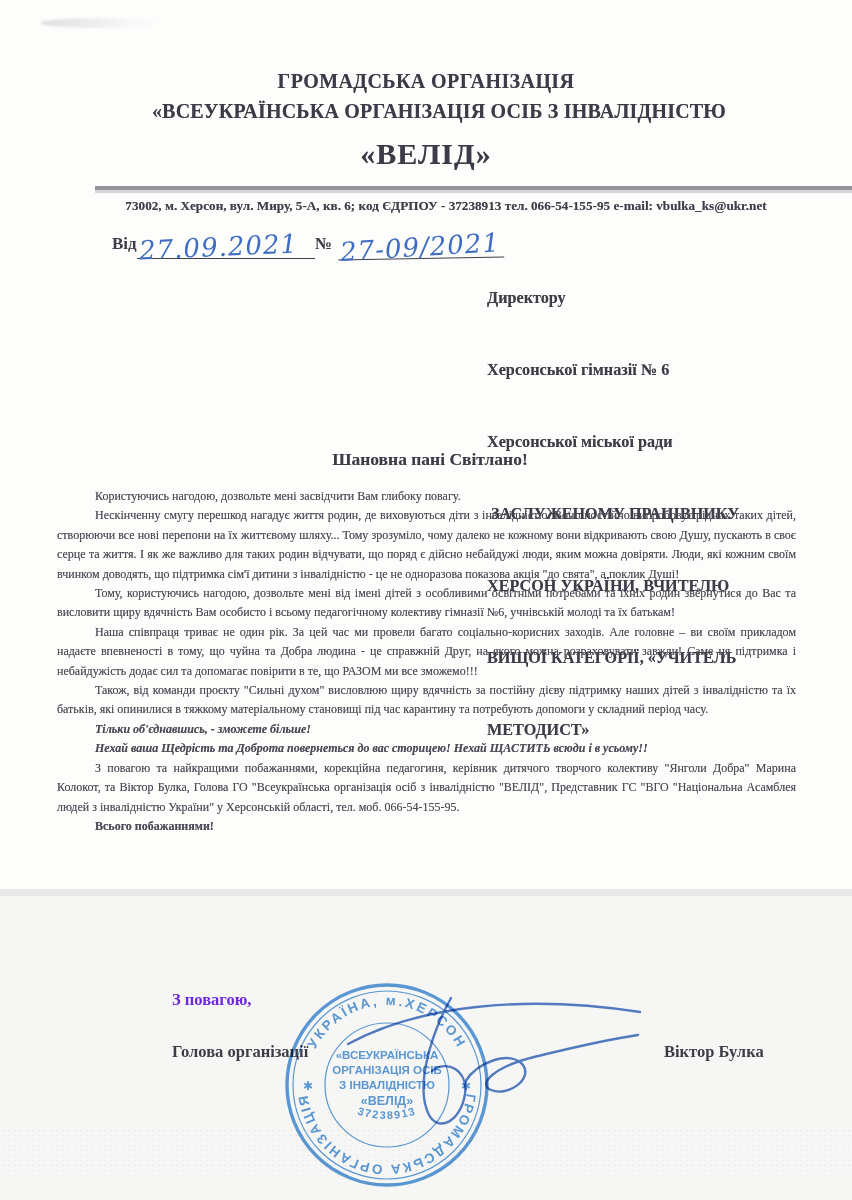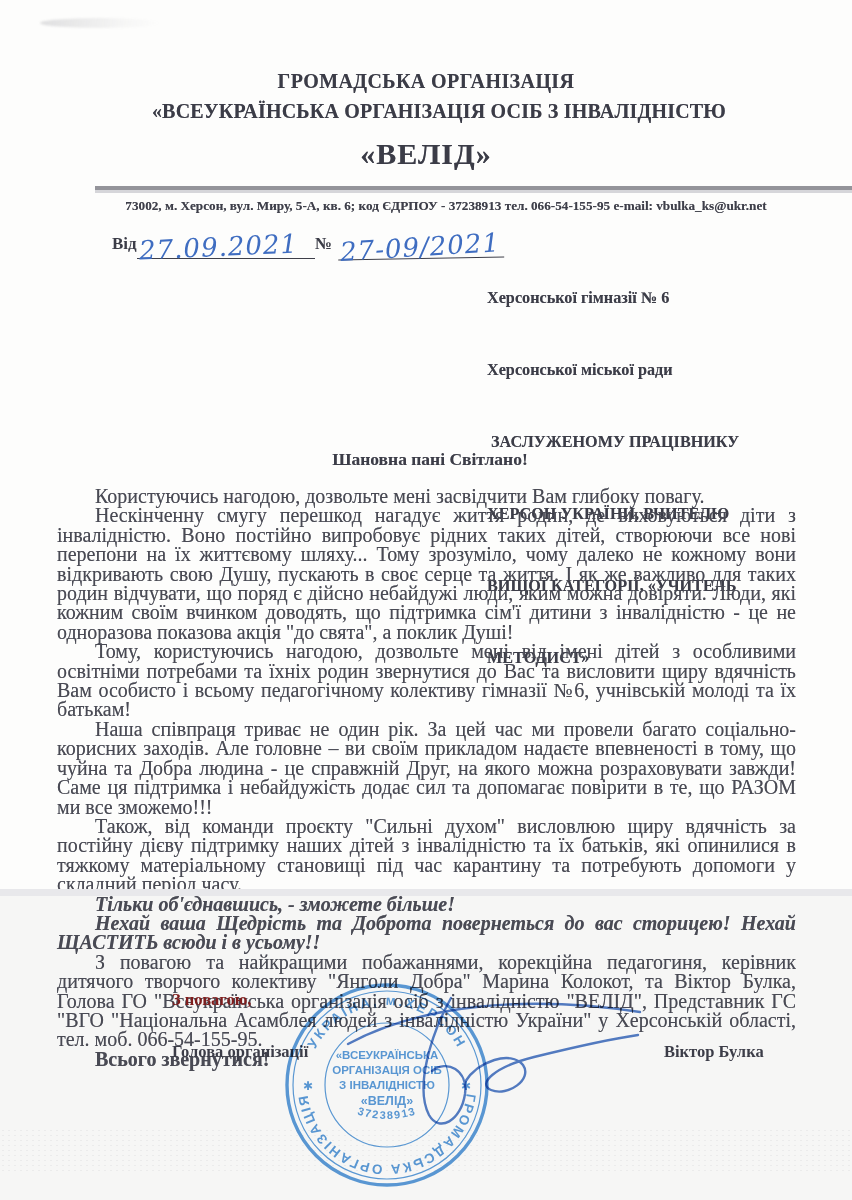--- a/index.html
+++ b/index.html
@@ -49,27 +49,27 @@
   .slot-a{min-width:172px;} .slot-b{min-width:158px;margin-left:6px;transform:rotate(-1deg);}
   
   .recipient{position:absolute;top:238px;left:487px;width:345px;
     font-weight:bold;font-size:16.2px;line-height:24px;color:#3c3d48;
     text-shadow:0 0 .5px rgba(60,61,72,.5);white-space:pre-wrap;}
   
   .salutation{position:absolute;top:449px;left:0;width:860px;text-align:center;
     font-weight:bold;font-size:17.5px;color:#3c3d48;text-shadow:0 0 .5px rgba(60,61,72,.5);}
   
   .body{position:absolute;top:487px;left:57px;width:739px;
-    font-size:20px;line-height:19.4px;color:#494a54;
+    font-size:12px;line-height:19.4px;color:#494a54;
     text-shadow:0 0 .55px rgba(73,74,84,.55);}
   .body p{margin:0;text-indent:38px;text-align:justify;}
   .body p.em-line{font-weight:bold;font-style:italic;}
   .body p.strong-line{font-weight:bold;text-align:left;}
   
-  .regards{position:absolute;top:990px;left:172px;font-weight:bold;font-size:16.5px;color:#7f1d1d;}
+  .regards{position:absolute;top:990px;left:172px;font-weight:bold;font-size:16.5px;color:#6d28d9;}
   .sig-title{position:absolute;top:1042px;left:172px;font-weight:bold;font-size:16.5px;color:#3c3d48;z-index:1;}
   .sig-name{position:absolute;top:1042px;left:664px;font-weight:bold;font-size:16.5px;color:#3c3d48;}
   
   .stamp{position:absolute;left:281px;top:979px;width:212px;height:212px;z-index:3;
     mix-blend-mode:multiply;opacity:.92;}
   .stamp text{fill:#4e94d8;font-family:"Liberation Sans","DejaVu Sans",sans-serif;}
   .signature{position:absolute;left:318px;top:982px;width:330px;height:150px;z-index:4;
     mix-blend-mode:multiply;opacity:.88;}
 </style>
 </head>
@@ -89,40 +89,41 @@
   <div class="contact">73002, м. Херсон, вул. Миру, 5-А, кв. 6; код ЄДРПОУ - 37238913 тел. 066-54-155-95   e-mail: vbulka_ks@ukr.net</div>
 
   <div class="ref-row">
     <span class="ref-label">Від</span>
     <span class="hw-slot slot-a"><span class="hw">27.09.2021</span></span>
     <span class="ref-label">№</span>
     <span class="hw-slot slot-b"><span class="hw">27-09/2021</span></span>
   </div>
 
   <div class="recipient">
+    <div>Директору</div>
     <div>Херсонської гімназії № 6</div>
     <div>Херсонської міської ради</div>
     <div> ЗАСЛУЖЕНОМУ ПРАЦІВНИКУ</div>
     <div>ХЕРСОН УКРАЇНИ, ВЧИТЕЛЮ</div>
     <div>ВИЩОЇ КАТЕГОРІЇ, «УЧИТЕЛЬ</div>
     <div>МЕТОДИСТ»</div>
   </div>
 
   <div class="salutation">Шановна пані Світлано!</div>
 
   <div class="body">
     <p>Користуючись нагодою, дозвольте мені засвідчити Вам глибоку повагу.</p>
     <p>Нескінченну смугу перешкод нагадує життя родин, де виховуються діти з інвалідністю. Воно постійно випробовує рідних таких дітей, створюючи все нові перепони на їх життєвому шляху... Тому зрозуміло, чому далеко не кожному вони відкривають свою Душу, пускають в своє серце та життя. І як же важливо для таких родин відчувати, що поряд є дійсно небайдужі люди, яким можна довіряти. Люди, які кожним своїм вчинком доводять, що підтримка сім'ї дитини з інвалідністю - це не одноразова показова акція "до свята", а поклик Душі!</p>
     <p>Тому, користуючись нагодою, дозвольте мені від імені дітей з особливими освітніми потребами та їхніх родин звернутися до Вас та висловити щиру вдячність Вам особисто і всьому педагогічному колективу гімназії №6, учнівській молоді та їх батькам!</p>
     <p>Наша співпраця триває не один рік. За цей час ми провели багато соціально-корисних заходів. Але головне – ви своїм прикладом надаєте впевненості в тому, що чуйна та Добра людина - це справжній Друг, на якого можна розраховувати завжди! Саме ця підтримка і небайдужість додає сил та допомагає повірити в те, що РАЗОМ  ми все зможемо!!!</p>
     <p>Також, від команди проєкту "Сильні духом" висловлюю щиру вдячність за постійну дієву підтримку наших дітей з інвалідністю та їх батьків, які опинилися в тяжкому матеріальному становищі під час карантину та потребують допомоги у складний період часу.</p>
     <p class="em-line">Тільки об'єднавшись, - зможете більше!</p>
     <p class="em-line">Нехай ваша Щедрість та Доброта повернеться до вас сторицею! Нехай ЩАСТИТЬ всюди і в усьому!!</p>
     <p>З повагою та найкращими побажаннями, корекційна педагогиня, керівник дитячого творчого колективу "Янголи Добра"  Марина Колокот, та  Віктор Булка, Голова ГО "Всеукраїнська організація осіб з інвалідністю "ВЕЛІД", Представник ГС "ВГО "Національна Асамблея людей з інвалідністю України" у Херсонській області,  тел. моб. 066-54-155-95.</p>
-    <p class="strong-line">Всього звернутися!</p>
+    <p class="strong-line">Всього побажаннями!</p>
   </div>
 
   <div class="regards">З повагою,</div>
   <div class="sig-title">Голова організації</div>
   <div class="sig-name">Віктор Булка</div>
 
   <svg class="stamp" viewBox="-106 -106 212 212" xmlns="http://www.w3.org/2000/svg">
     <defs>
       <path id="arcTop" d="M -80 0 A 80 80 0 0 1 80 0"></path>
       <path id="arcBottom" d="M 80 0 A 80 80 0 0 1 -80 0"></path>

